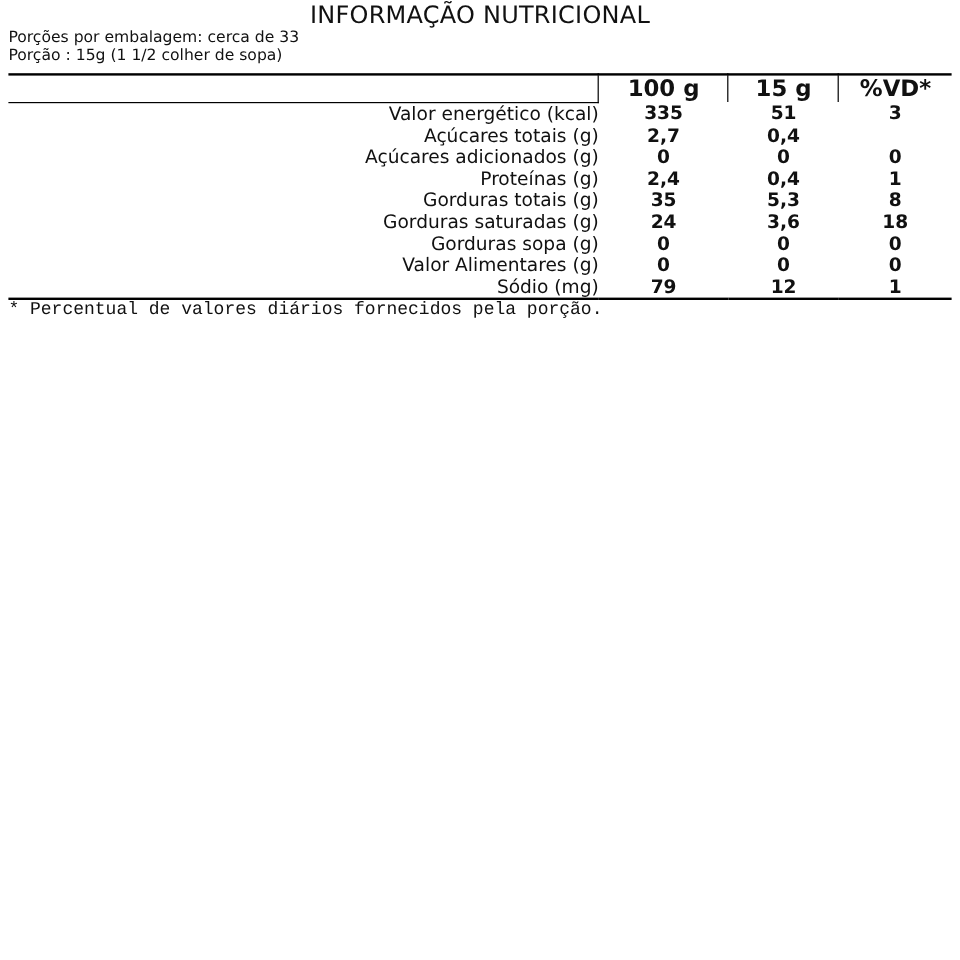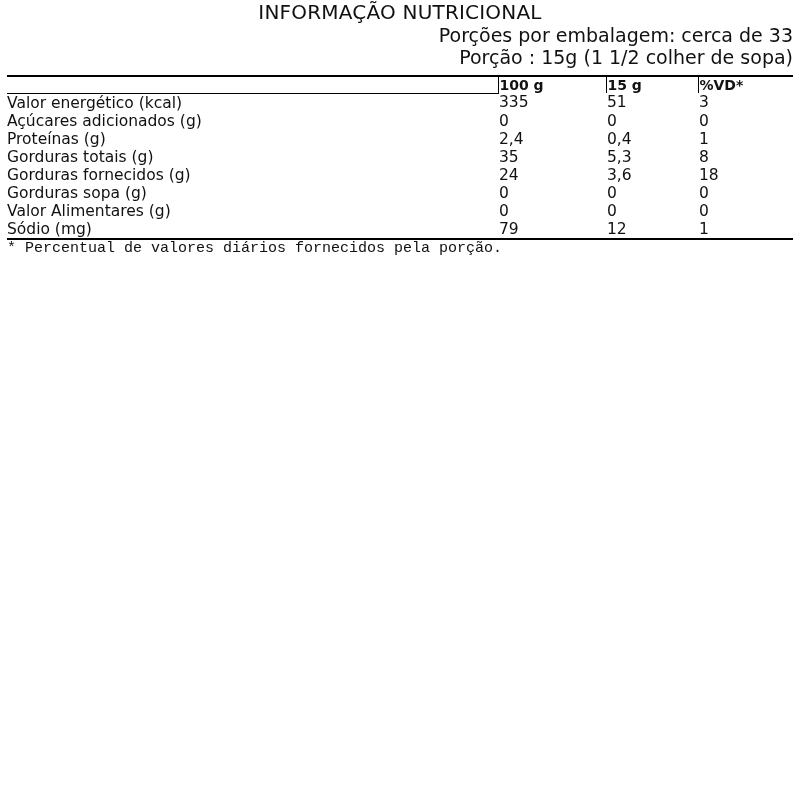--- a/index.html
+++ b/index.html
@@ -37,53 +37,54 @@
     font-size: 20px;
     font-weight: 400;
     letter-spacing: 0.2px;
     padding: 4px 0 7px 0;
     border-bottom: 2px solid #000;
   }
 
   
   .serving-cell {
     padding: 5px 0 5px 10px;
-    font-size: 19px;
-    text-align: right;
+    font-size: 13px;
+    text-align: left;
   }
   .serving-cell.last {
     border-bottom: 2px solid #000;
     padding-bottom: 7px;
   }
 
   
   .colhead {
-    text-align: left;
+    text-align: center;
     font-weight: bold;
-    font-size: 14px;
+    font-size: 19px;
     padding: 7px 0 6px 0;
     border-bottom: 1.5px solid #000;
     margin-top: 28px;
   }
   .colhead.blank {
     border-bottom: 1.5px solid #000;
   }
 
   .row-name {
-    text-align: left;
+    text-align: right;
     padding: 8px 0 8px 10px;
     border-bottom: 1px solid #000;
     border-right: 1.5px solid #000;
     margin-left: 14px;
   }
   .row-val {
-    text-align: left;
+    text-align: center;
     padding: 8px 0;
     border-bottom: 1px solid #000;
     border-right: 1.5px solid #000;
+    font-weight: bold;
   }
   .row-val.last-col {
     border-right: 0;
   }
 
   .indent-1 { padding-left: 18px; }
   .indent-2 { padding-left: 32px; }
 
   tr.last-data .row-name,
   tr.last-data .row-val {
@@ -128,20 +129,26 @@
       </tr>
 
       <tr>
         <td class="row-name">Valor energético (kcal)</td>
         <td class="row-val">335</td>
         <td class="row-val">51</td>
         <td class="row-val last-col">3</td>
       </tr>
 
 
+      <tr>
+        <td class="row-name indent-1">Açúcares totais (g)</td>
+        <td class="row-val">2,7</td>
+        <td class="row-val">0,4</td>
+        <td class="row-val last-col"></td>
+      </tr>
 
       <tr>
         <td class="row-name indent-2">Açúcares adicionados (g)</td>
         <td class="row-val">0</td>
         <td class="row-val">0</td>
         <td class="row-val last-col">0</td>
       </tr>
 
       <tr>
         <td class="row-name">Proteínas (g)</td>
@@ -151,21 +158,21 @@
       </tr>
 
       <tr>
         <td class="row-name">Gorduras totais (g)</td>
         <td class="row-val">35</td>
         <td class="row-val">5,3</td>
         <td class="row-val last-col">8</td>
       </tr>
 
       <tr>
-        <td class="row-name indent-1">Gorduras fornecidos (g)</td>
+        <td class="row-name indent-1">Gorduras saturadas (g)</td>
         <td class="row-val">24</td>
         <td class="row-val">3,6</td>
         <td class="row-val last-col">18</td>
       </tr>
 
       <tr>
         <td class="row-name">Gorduras sopa (g)</td>
         <td class="row-val">0</td>
         <td class="row-val">0</td>
         <td class="row-val last-col">0</td>

